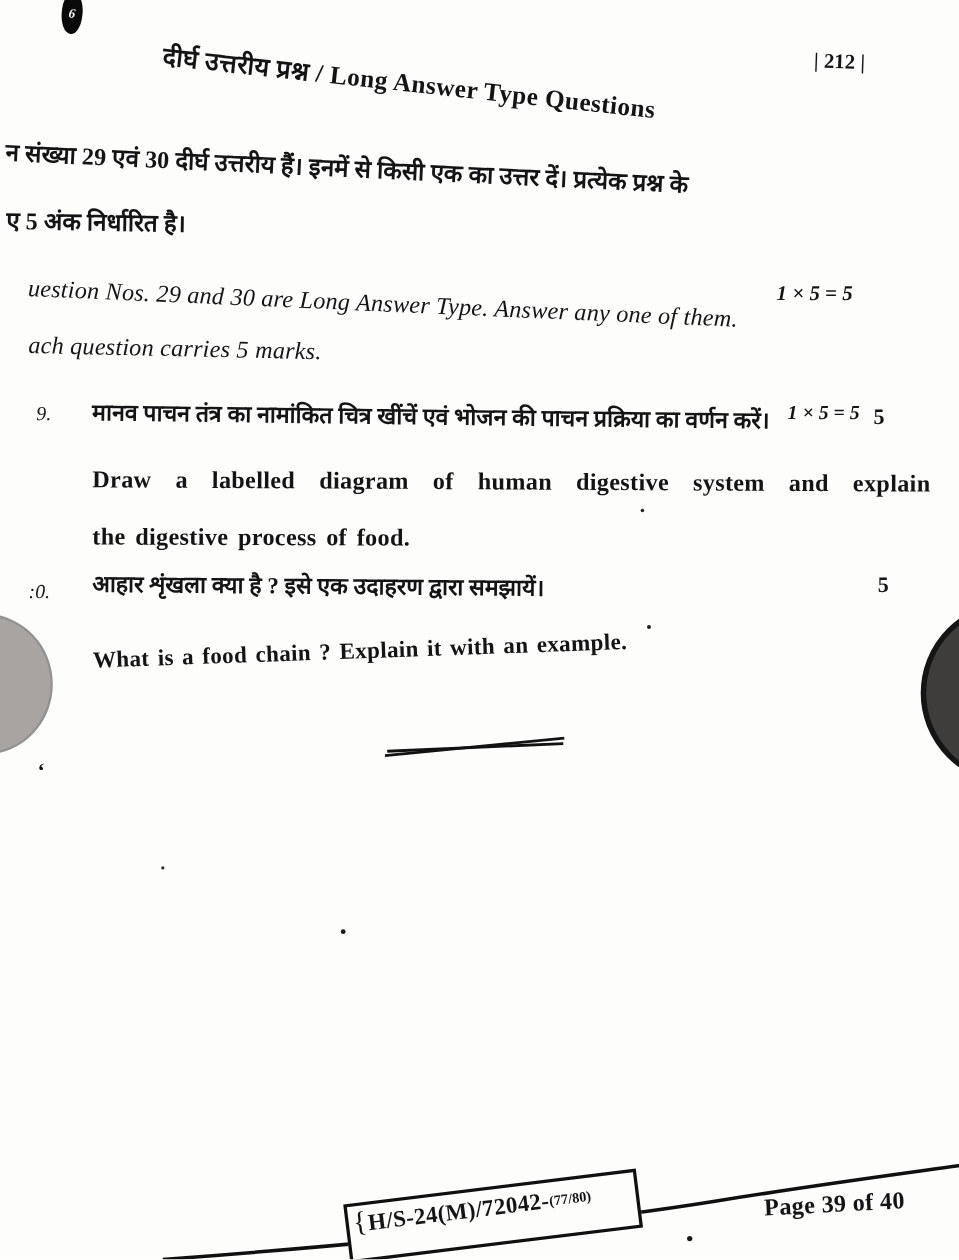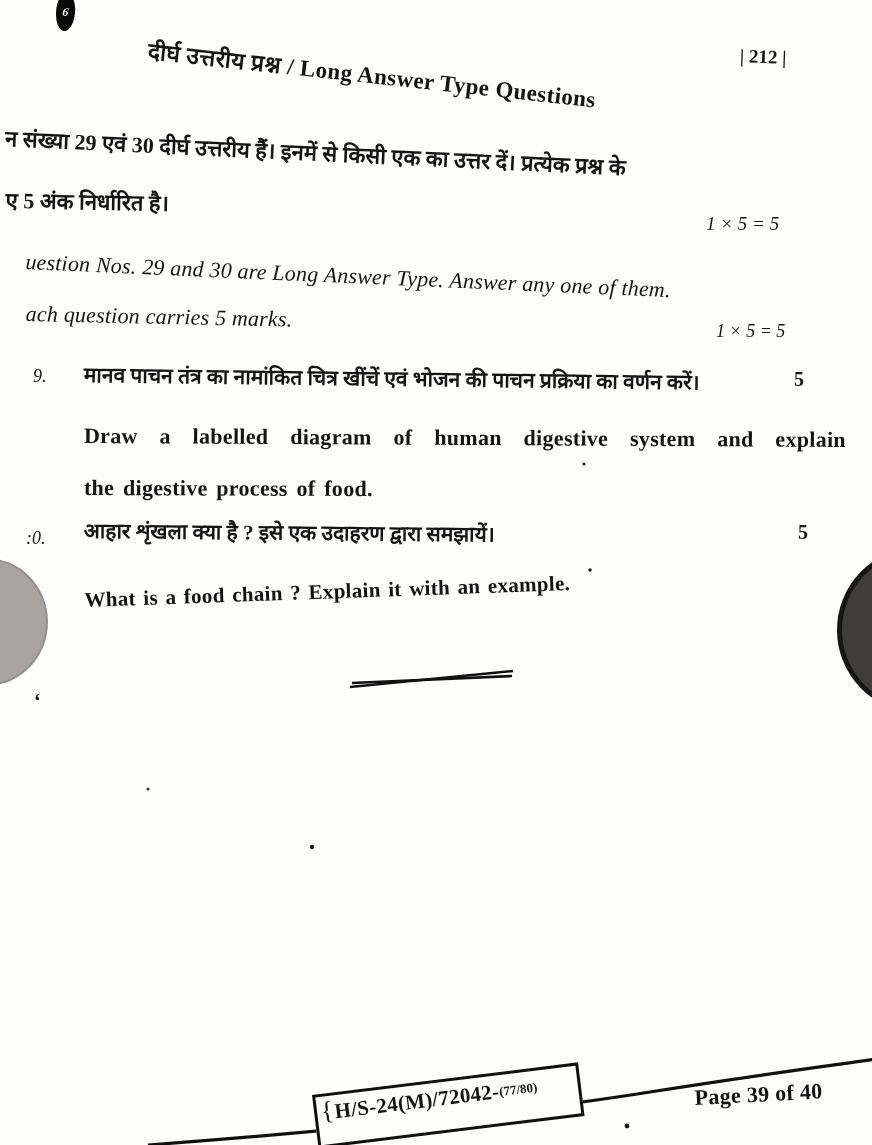--- a/index.html
+++ b/index.html
@@ -8,21 +8,21 @@
     width:872px;height:1145px;
     background:#fdfdfc;
     overflow:hidden;
     font-family:"Liberation Serif","DejaVu Serif",serif;
     color:#141414;
   }
   .abs{position:absolute;white-space:nowrap;}
   .hi{font-weight:700;font-size:22px;}
   .en-italic{font-style:italic;font-size:22px;letter-spacing:.2px;}
   .en-print{font-weight:600;font-size:22px;letter-spacing:.3px;}
-  .marks-formula{font-style:italic;font-weight:400;font-size:19px;}
+  .marks-formula{font-style:italic;font-weight:700;font-size:19px;margin-top:44px;}
   .qnum{font-style:italic;font-size:18px;}
   .qmarks{font-weight:600;font-size:20px;}
   .justify-line{white-space:normal;text-align:justify;text-align-last:justify;}
   #header-title{left:150px;top:34px;font-weight:700;font-size:23px;transform:rotate(6.2deg);transform-origin:left top;letter-spacing:.4px;}
   #page-ref{left:740px;top:46px;font-weight:700;font-size:19px;transform:rotate(2deg);}
   #instr-hi-1{left:6px;top:122px;transform:rotate(2.7deg);transform-origin:left top;}
   #instr-hi-2{left:6px;top:184px;transform:rotate(1deg);transform-origin:left top;}
   #marks-1{left:706px;top:213px;}
   #instr-en-1{left:26px;top:249px;transform:rotate(2.5deg);transform-origin:left top;}
   #instr-en-2{left:26px;top:301px;transform:rotate(1.2deg);transform-origin:left top;}

